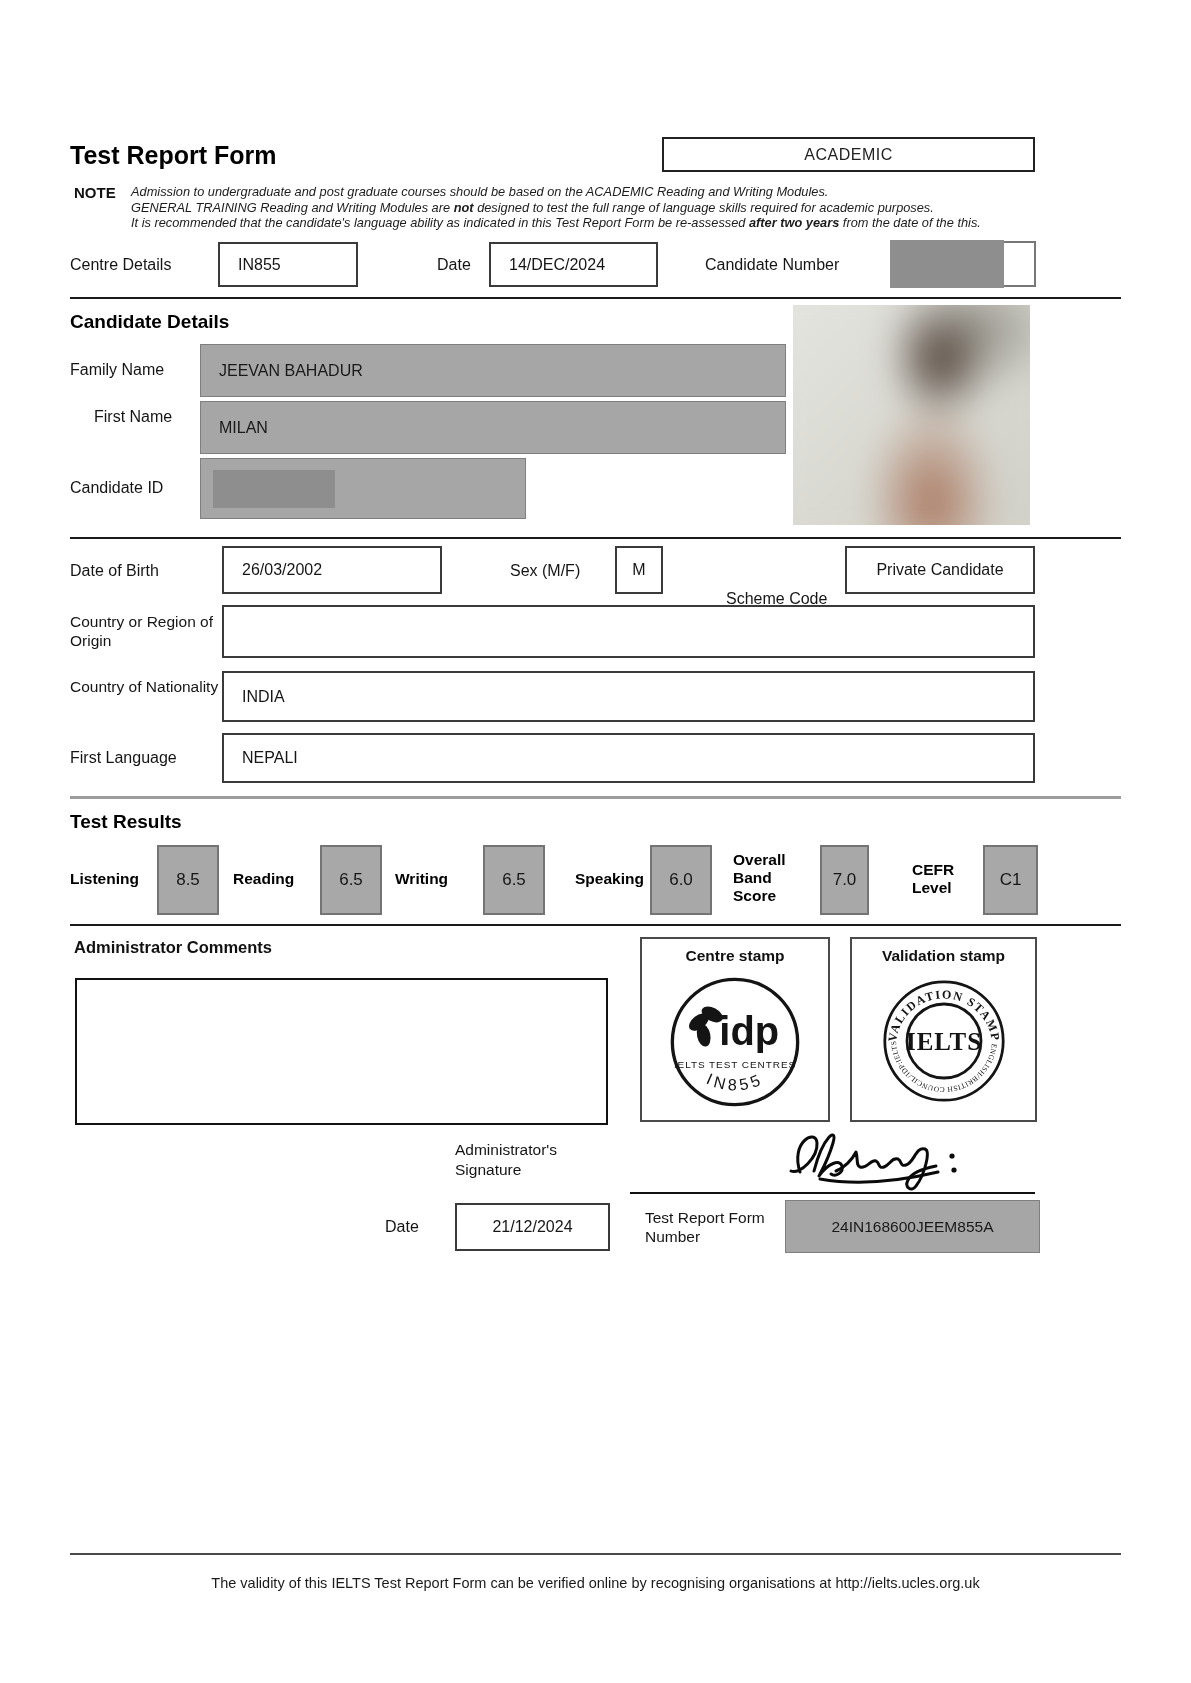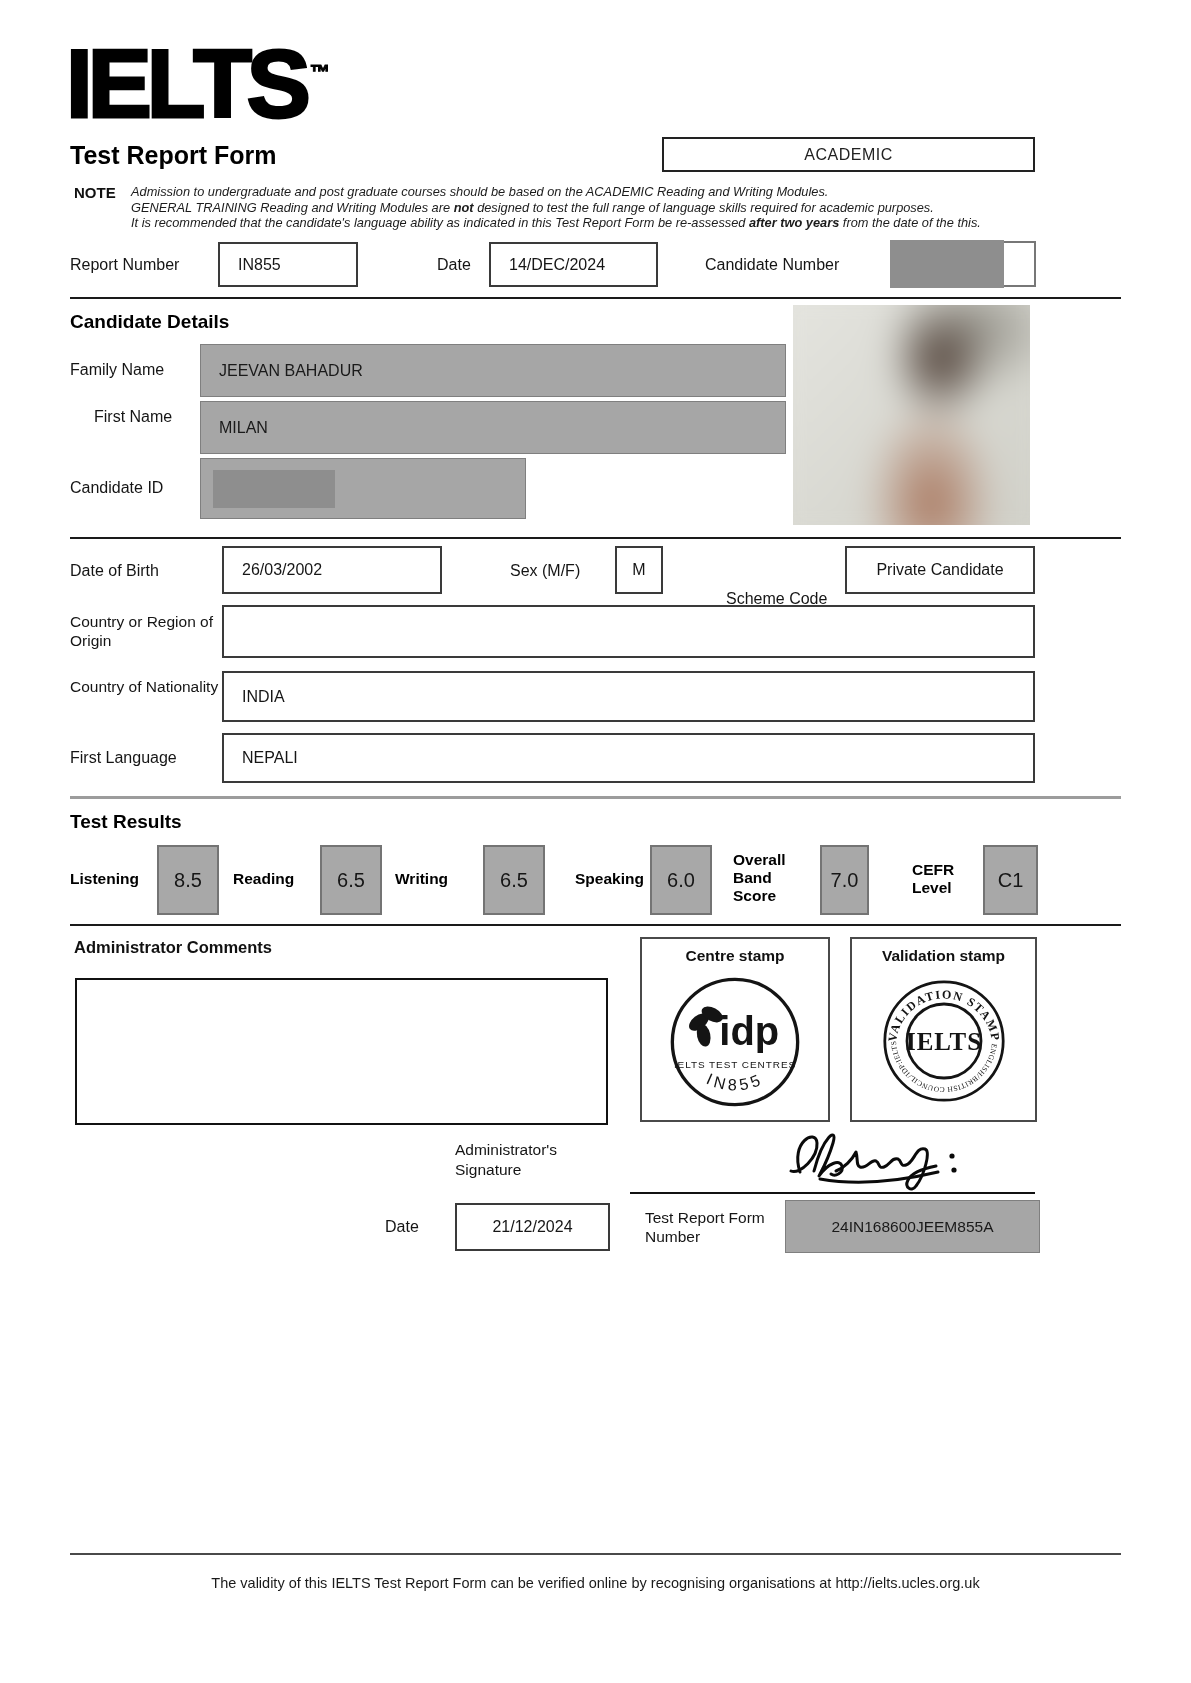--- a/index.html
+++ b/index.html
@@ -33,21 +33,21 @@
     background:#a6a6a6;border:1px solid #7f7f7f;display:flex;align-items:center;
     font-size:16px;color:#1a1a1a;box-sizing:border-box;padding-left:18px;
   }
   .redact{background:#8e8e8e;}
   .sep{background:#1a1a1a;height:2px;}
   .sep.gray{background:#9c9c9c;height:3px;}
   .section-title{font-size:19px;font-weight:bold;color:#000;}
   .score-label{font-size:15.5px;font-weight:bold;color:#000;line-height:18px;}
   .score-box{
     background:#a8a8a8;border:2px solid #747474;display:flex;align-items:center;justify-content:center;
-    font-size:20px;color:#161616;box-sizing:border-box;
+    font-size:17px;color:#161616;box-sizing:border-box;
   }
   .stamp-box{border:2px solid #4a4a4a;box-sizing:border-box;text-align:center;}
   .stamp-title{font-size:15.5px;font-weight:bold;margin-top:8px;}
   .comments-box{border:2px solid #111;box-sizing:border-box;background:#fff;}
   .photo{
     overflow:hidden;background:#dcdcd6;
   }
   .photo .blur{
     position:absolute;left:-25px;top:-25px;right:-25px;bottom:-25px;
     filter:blur(16px);
@@ -59,36 +59,35 @@
   }
   .footer-wrap{border-top:2px solid #4a4a4a;text-align:center;}
   .footer-text{font-size:14.5px;color:#1a1a1a;margin-top:20px;}
   .sig-underline{background:#111;height:2px;}
 </style>
 </head>
 <body>
 
 <div class="page">
 
-  <div class="abs logo" style="left:66px;top:36px;"><span>IELTS</span><span class="tm">™</span></div>
 
   <div class="abs form-title" style="left:70px;top:141px;">Test Report Form</div>
 
   <div class="abs module-box" style="left:662px;top:137px;width:369px;">
     <span>ACADEMIC</span>
   </div>
 
   <div class="abs note-label" style="left:74px;top:184px;">NOTE</div>
   <div class="abs note-lines" style="left:131px;top:184px;width:860px;">
     <div><span>Admission to undergraduate and post graduate courses should be based on the ACADEMIC Reading and Writing Modules.</span></div>
     <div><span>GENERAL TRAINING Reading and Writing Modules are </span><b>not</b><span> designed to test the full range of language skills required for academic purposes.</span></div>
     <div><span>It is recommended that the candidate's language ability as indicated in this Test Report Form be re-assessed </span><b>after two years</b><span> from the date of the this.</span></div>
   </div>
 
-  <div class="abs lbl" style="left:70px;top:256px;">Report Number</div>
+  <div class="abs lbl" style="left:70px;top:256px;">Centre Details</div>
   <div class="abs vbox pad" style="left:218px;top:242px;width:140px;height:45px;">
     <span>IN855</span>
   </div>
   <div class="abs lbl" style="left:437px;top:256px;">Date</div>
   <div class="abs vbox pad" style="left:489px;top:242px;width:169px;height:45px;">
     <span>14/DEC/2024</span>
   </div>
   <div class="abs lbl" style="left:705px;top:256px;">Candidate Number</div>
   <div class="abs vbox" style="left:890px;top:241px;width:146px;height:46px;border-color:#777;">
     <div class="abs redact" style="left:-2px;top:-3px;width:114px;height:48px;"></div>

